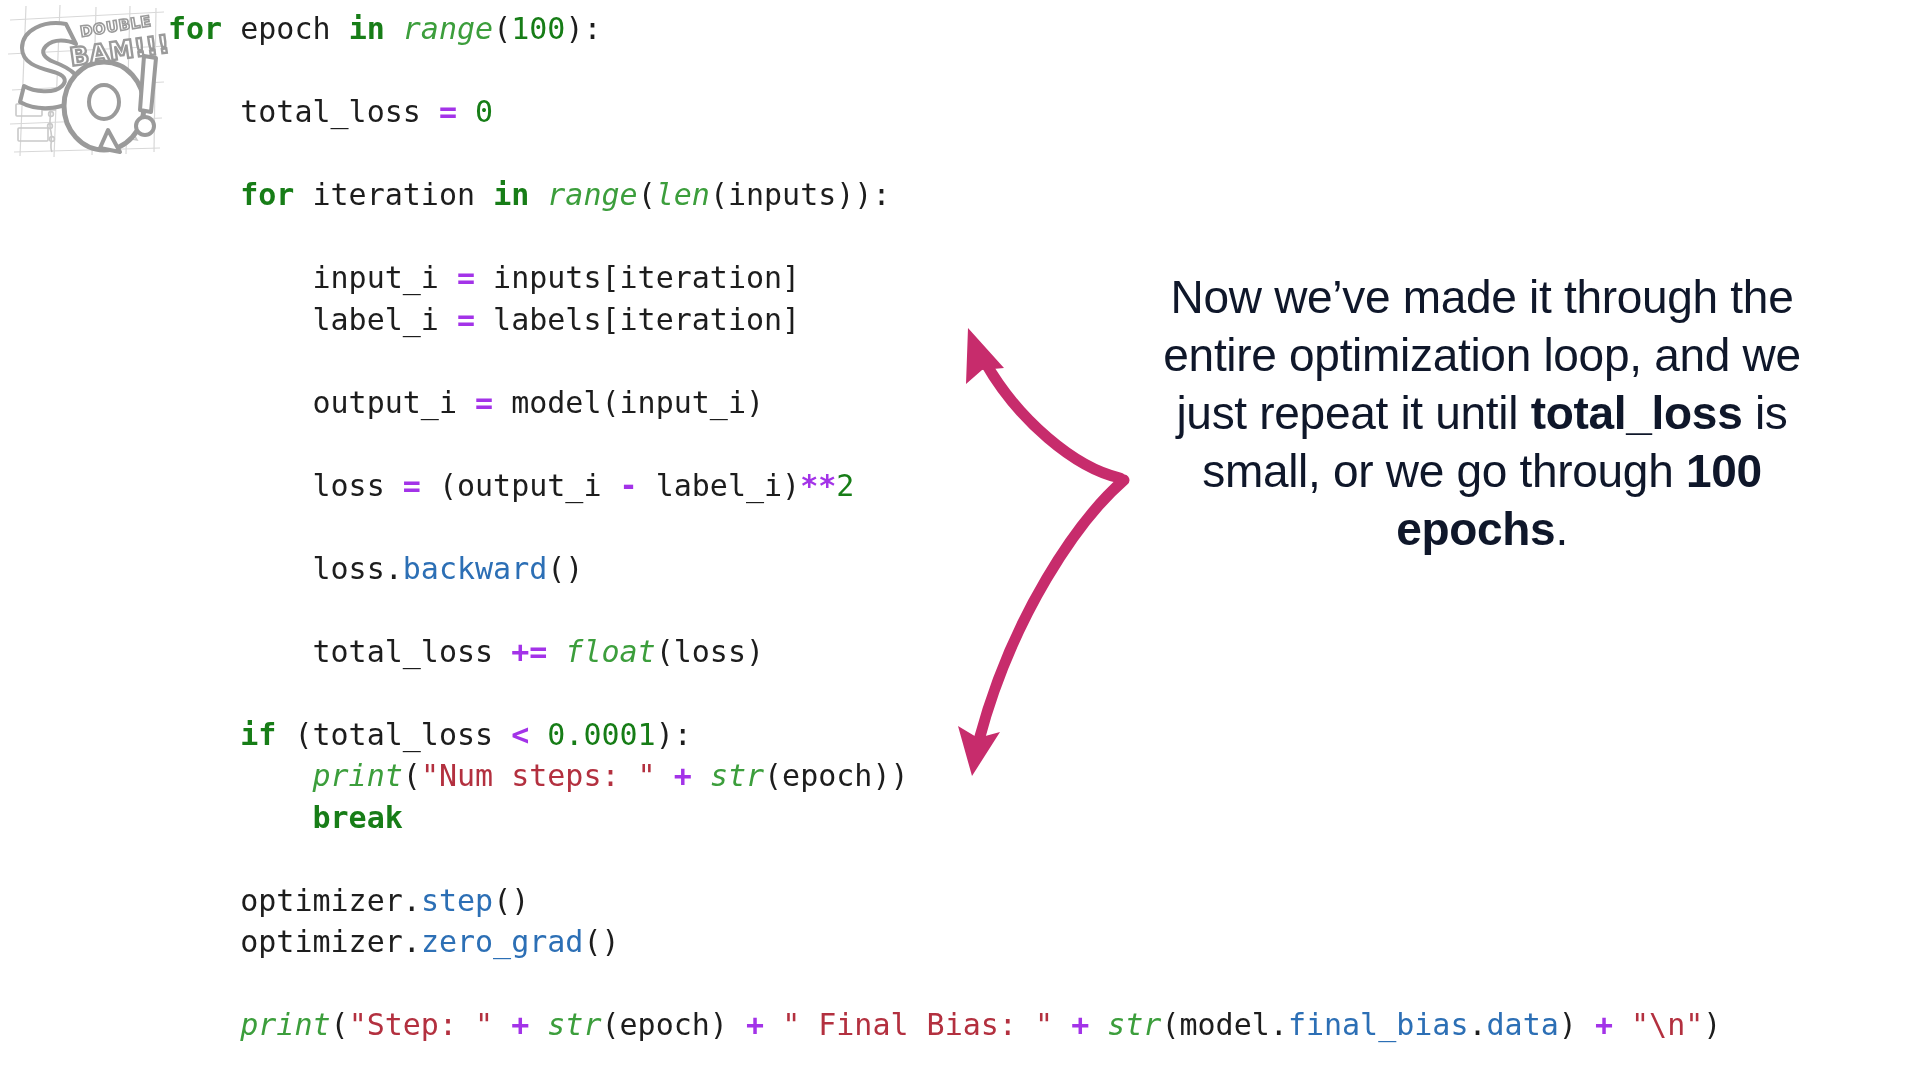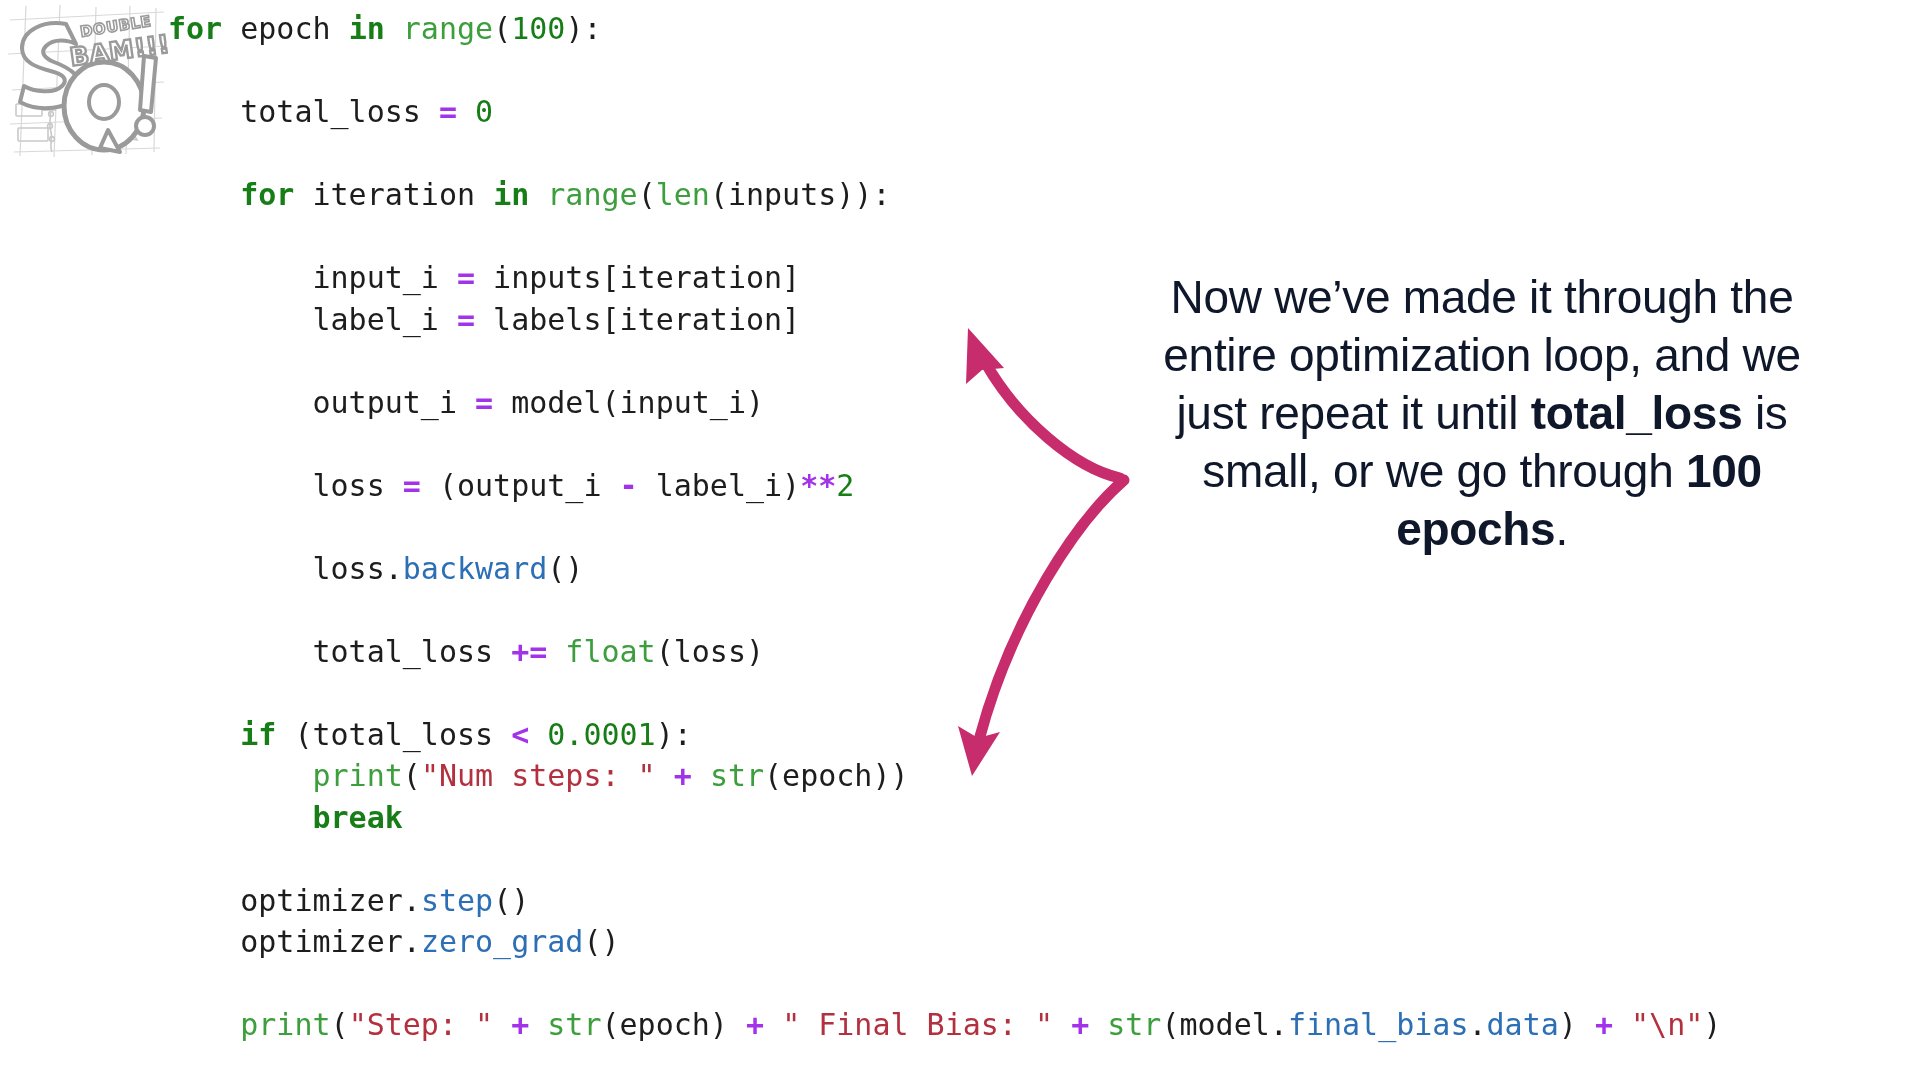--- a/index.html
+++ b/index.html
@@ -36,21 +36,21 @@
     line-height: 41.5px;
     white-space: pre;
     color: #1d1d1d;
     letter-spacing: 0px;
   }
   #code .ln { display: block; height: 41.5px; }
   #code .ln.blank { height: 41.5px; }
 
   
   .kw   { color: #177d17; font-weight: bold; }   
-  .bif  { color: #3c9e3c; }                      
+  .bif  { color: #3c9e3c; font-style: italic; }                      
   .num  { color: #177d17; margin-top: 28px; }                      
   .op   { color: #a333e8; font-weight: bold; }   
   .str  { color: #b3303f; }                      
   .attr { color: #2c6fb5; }                      
   .pln  { color: #1d1d1d; }                      
 
   
   #annotation {
     position: absolute;
     left: 1126px;

